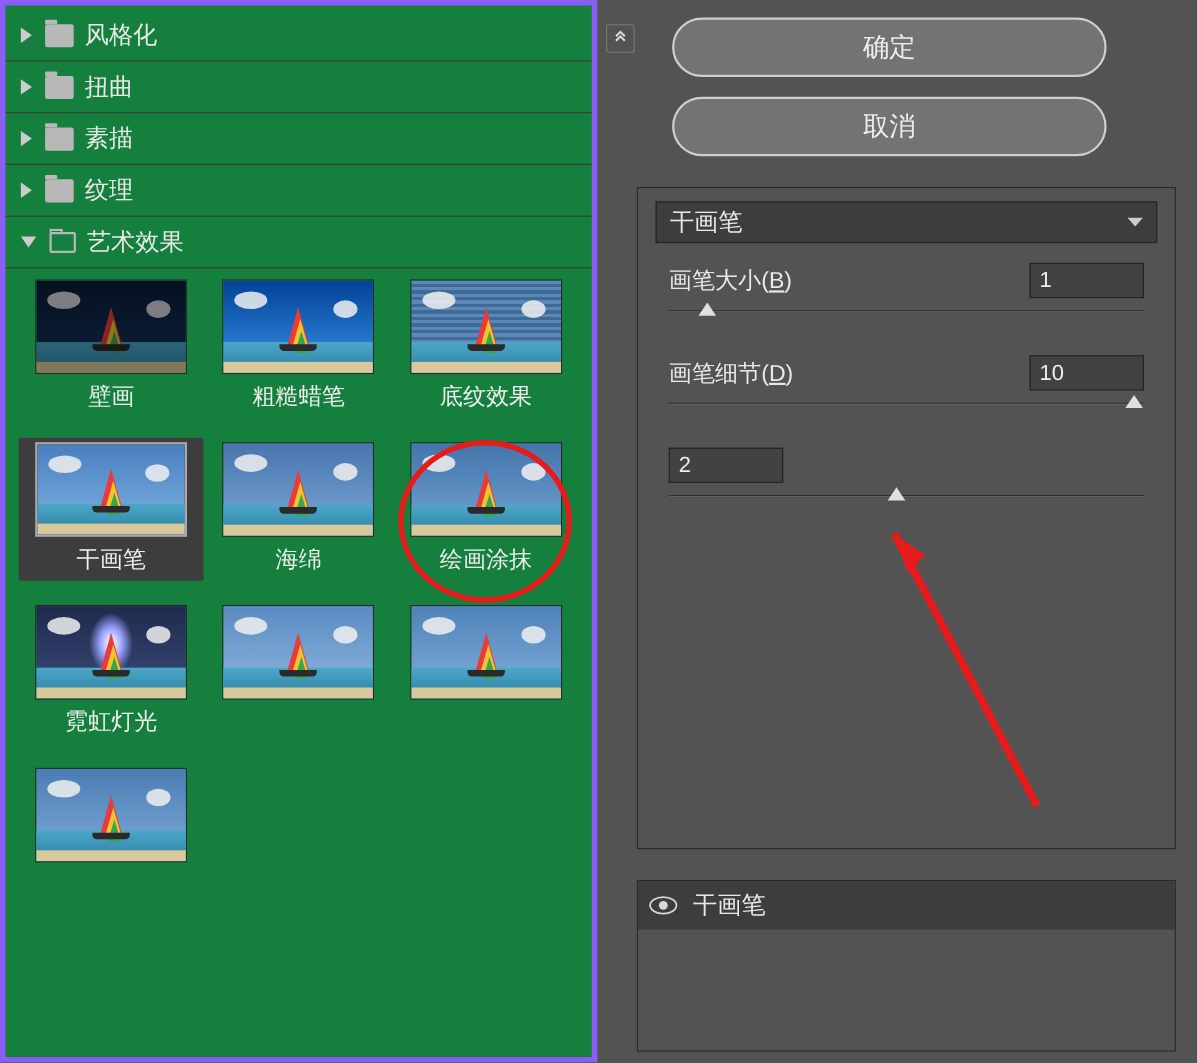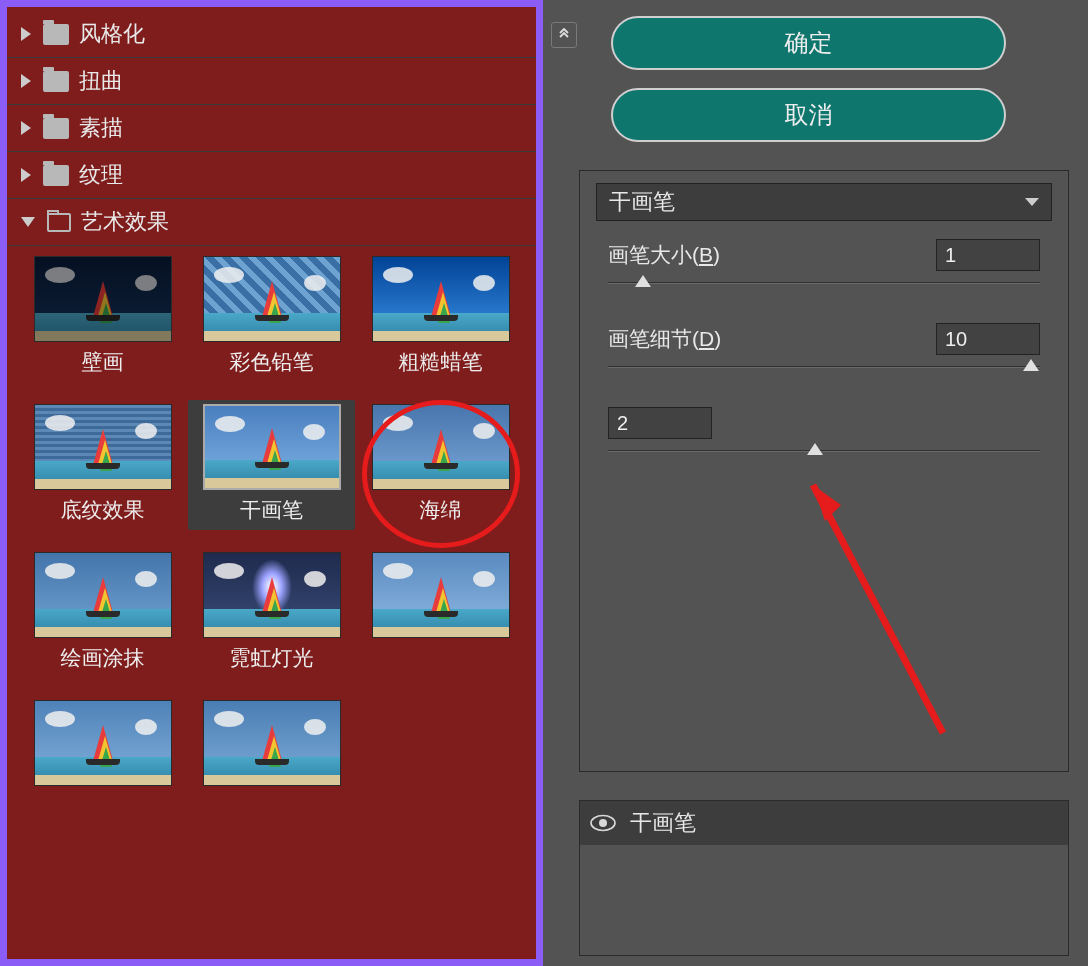--- a/index.html
+++ b/index.html
@@ -8,22 +8,22 @@
     font-family: "Microsoft YaHei", "SimSun", sans-serif;
     color: #e8e8e8;
     width: 1088px;
     height: 966px;
     overflow: hidden;
     display: flex;
   }
   .left-panel {
     width: 543px;
     height: 966px;
-    background: #7f1d1d;
-    border: 7px solid #8b5cf6;
+    background: #15803d;
+    border: 5px solid #8b5cf6;
     position: relative;
     padding: 4px 0;
   }
   .tree-item {
     display: flex;
     align-items: center;
     padding: 8px 14px;
     border-bottom: 1px solid #3a3a3a;
     cursor: pointer;
     font-size: 22px;
@@ -138,21 +138,21 @@
   .pill-btn {
     width: 395px;
     height: 54px;
     border: 2px solid #cfcfcf;
     border-radius: 27px;
     display:flex; align-items:center; justify-content:center;
     font-size: 24px;
     color: #eee;
     margin-bottom: 18px;
     cursor: pointer;
-    background: #0f766e;
+    background: #737373;
   }
   .settings-box {
     margin-left: 18px;
     margin-top: 28px;
     width: 490px;
     border: 1px solid #2a2a2a;
     background: #535353;
     padding: 0 0 280px 0;
   }
   .dropdown {
@@ -275,38 +275,20 @@
             <div class="cloud" style="right: 14px; top: 18px; width: 22px;"></div>
             <div class="sail">
               <div class="s1"></div>
               <div class="s2"></div>
               <div class="s3"></div>
             </div>
             <div class="boat"></div>
           </div>
         </div>
         <div class="thumb-label">壁画</div>
-      </div>
-      <div class="thumb-item">
-        <div class="thumb-box">
-          <div class="scene">
-            <div class="sky" style="background: repeating-linear-gradient(45deg, rgb(58, 111, 166) 0px, rgb(58, 111, 166) 6px, rgb(110, 163, 209) 6px, rgb(110, 163, 209) 12px);"></div>
-            <div class="sea"></div>
-            <div class="beach"></div>
-            <div class="cloud" style="left: 10px; top: 10px;"></div>
-            <div class="cloud" style="right: 14px; top: 18px; width: 22px;"></div>
-            <div class="sail">
-              <div class="s1"></div>
-              <div class="s2"></div>
-              <div class="s3"></div>
-            </div>
-            <div class="boat"></div>
-          </div>
-        </div>
-        <div class="thumb-label">彩色铅笔</div>
       </div>
       <div class="thumb-item">
         <div class="thumb-box">
           <div class="scene">
             <div class="sky" style="background: linear-gradient(rgb(43, 79, 125), rgb(90, 138, 185)); filter: contrast(1.3) saturate(1.4);"></div>
             <div class="sea"></div>
             <div class="beach"></div>
             <div class="cloud" style="left: 10px; top: 10px;"></div>
             <div class="cloud" style="right: 14px; top: 18px; width: 22px;"></div>
             <div class="sail">

